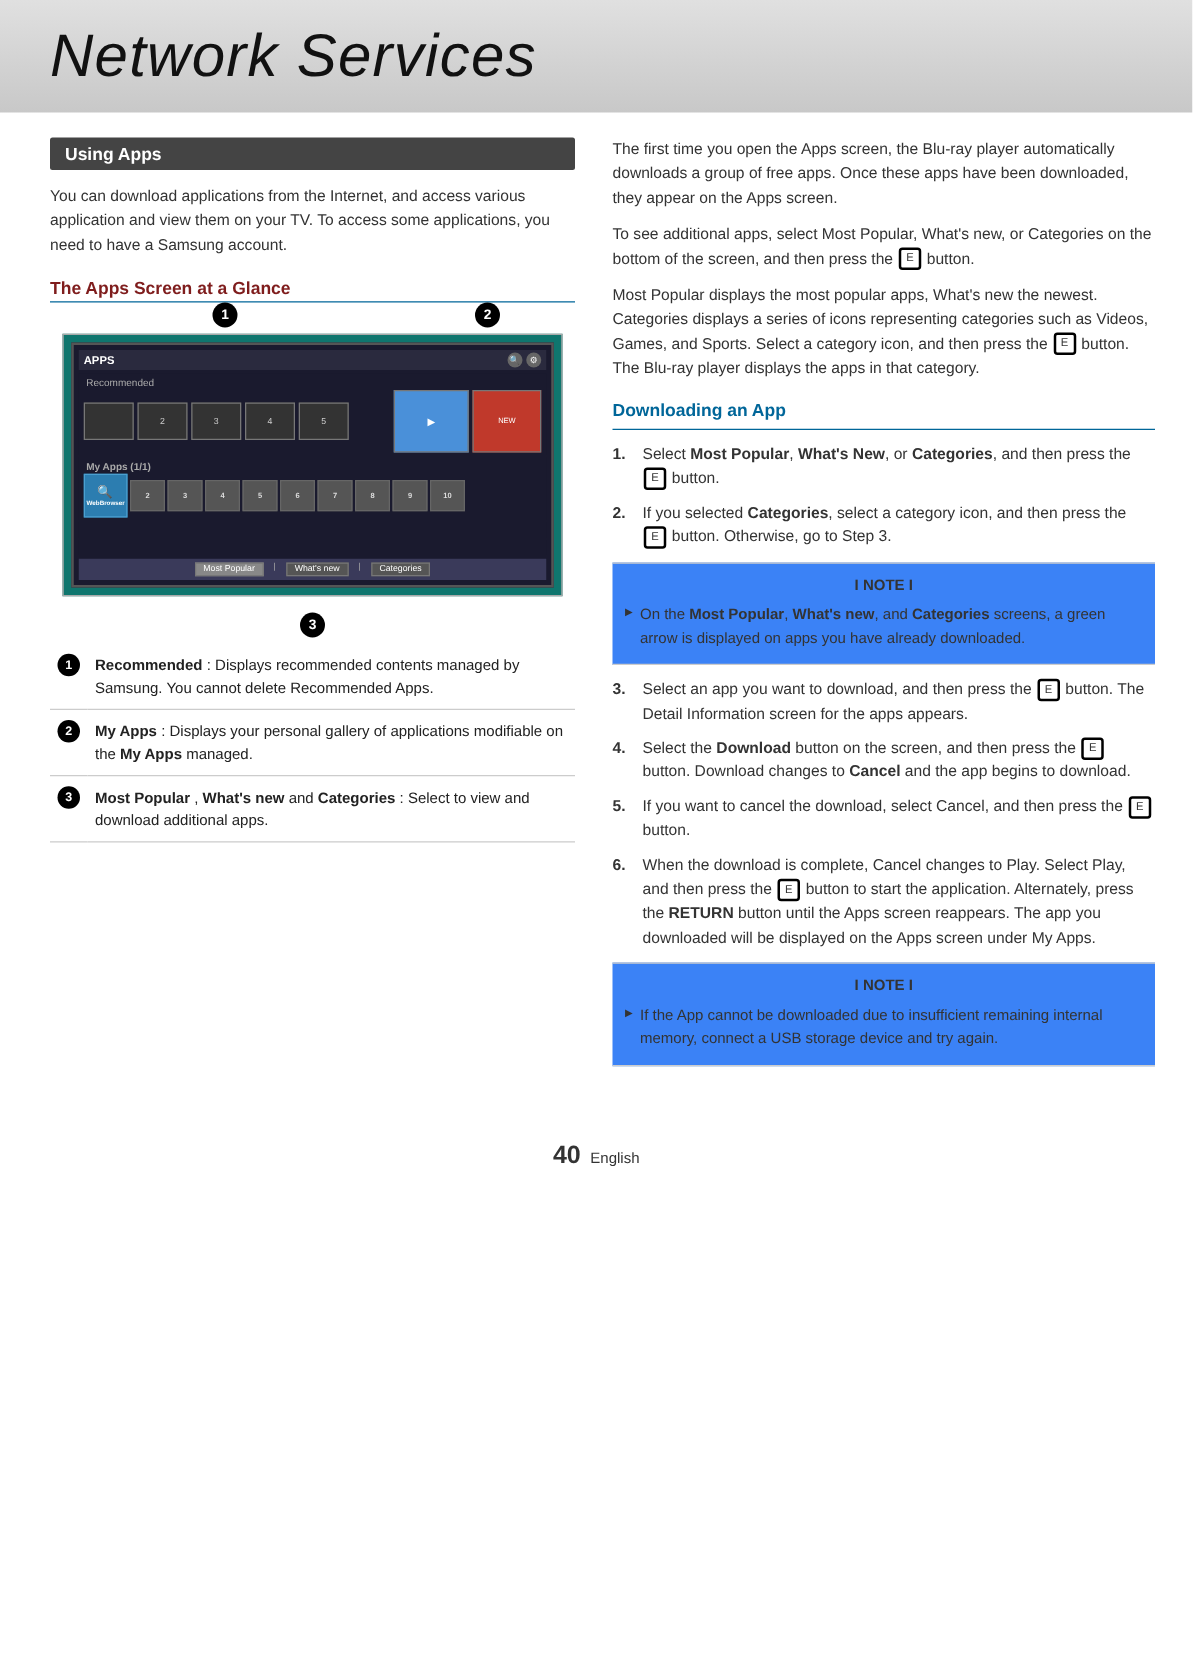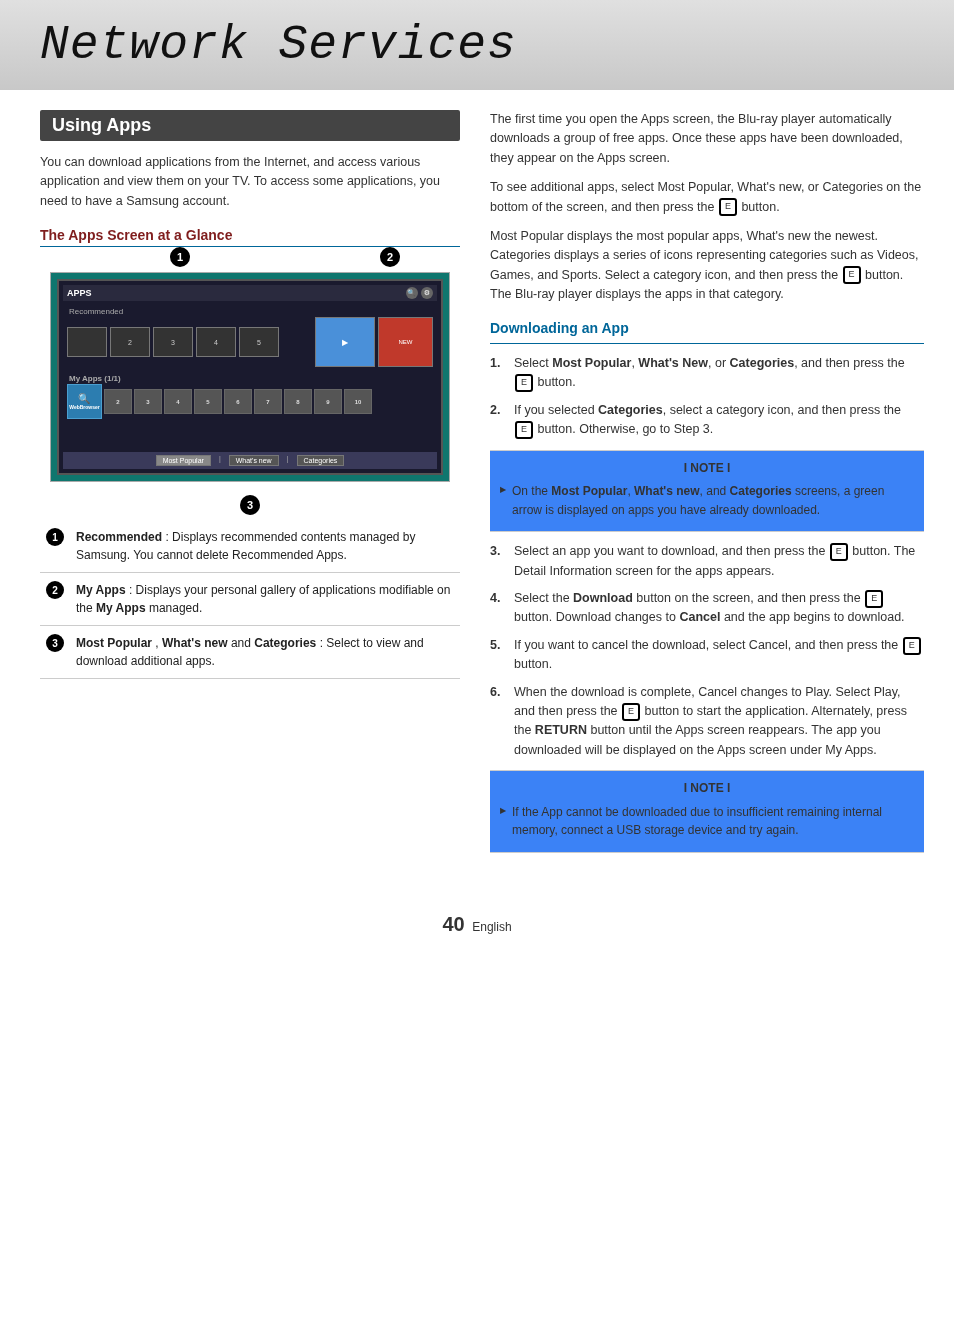--- a/index.html
+++ b/index.html
@@ -17,21 +17,21 @@
     .page-header {
       width: 100%;
       height: 90px;
       background: linear-gradient(to bottom, #e0e0e0, #c8c8c8);
       display: flex;
       align-items: center;
       padding-left: 40px;
       margin-bottom: 0;
     }
     .page-title {
-      font-family: Liberation Mono, monospace;
+      font-family: Liberation Sans, sans-serif;
       font-style: italic;
       font-size: 48px;
       color: #111;
       letter-spacing: 1px;
       text-align: right;
     }
 
     .content-area {
       display: flex;
       padding: 20px 30px 30px 40px;
@@ -42,21 +42,21 @@
     .left-col {
       width: 420px;
       flex-shrink: 0;
     }
 
     
     .section-box {
       background: #444;
       color: #fff;
       padding: 5px 12px;
-      font-size: 18px;
+      font-size: 14px;
       font-weight: bold;
       margin-bottom: 12px;
       border-radius: 2px;
     }
 
     .intro-text {
       font-size: 12.5px;
       line-height: 1.55;
       color: #333;
       margin-bottom: 16px;

